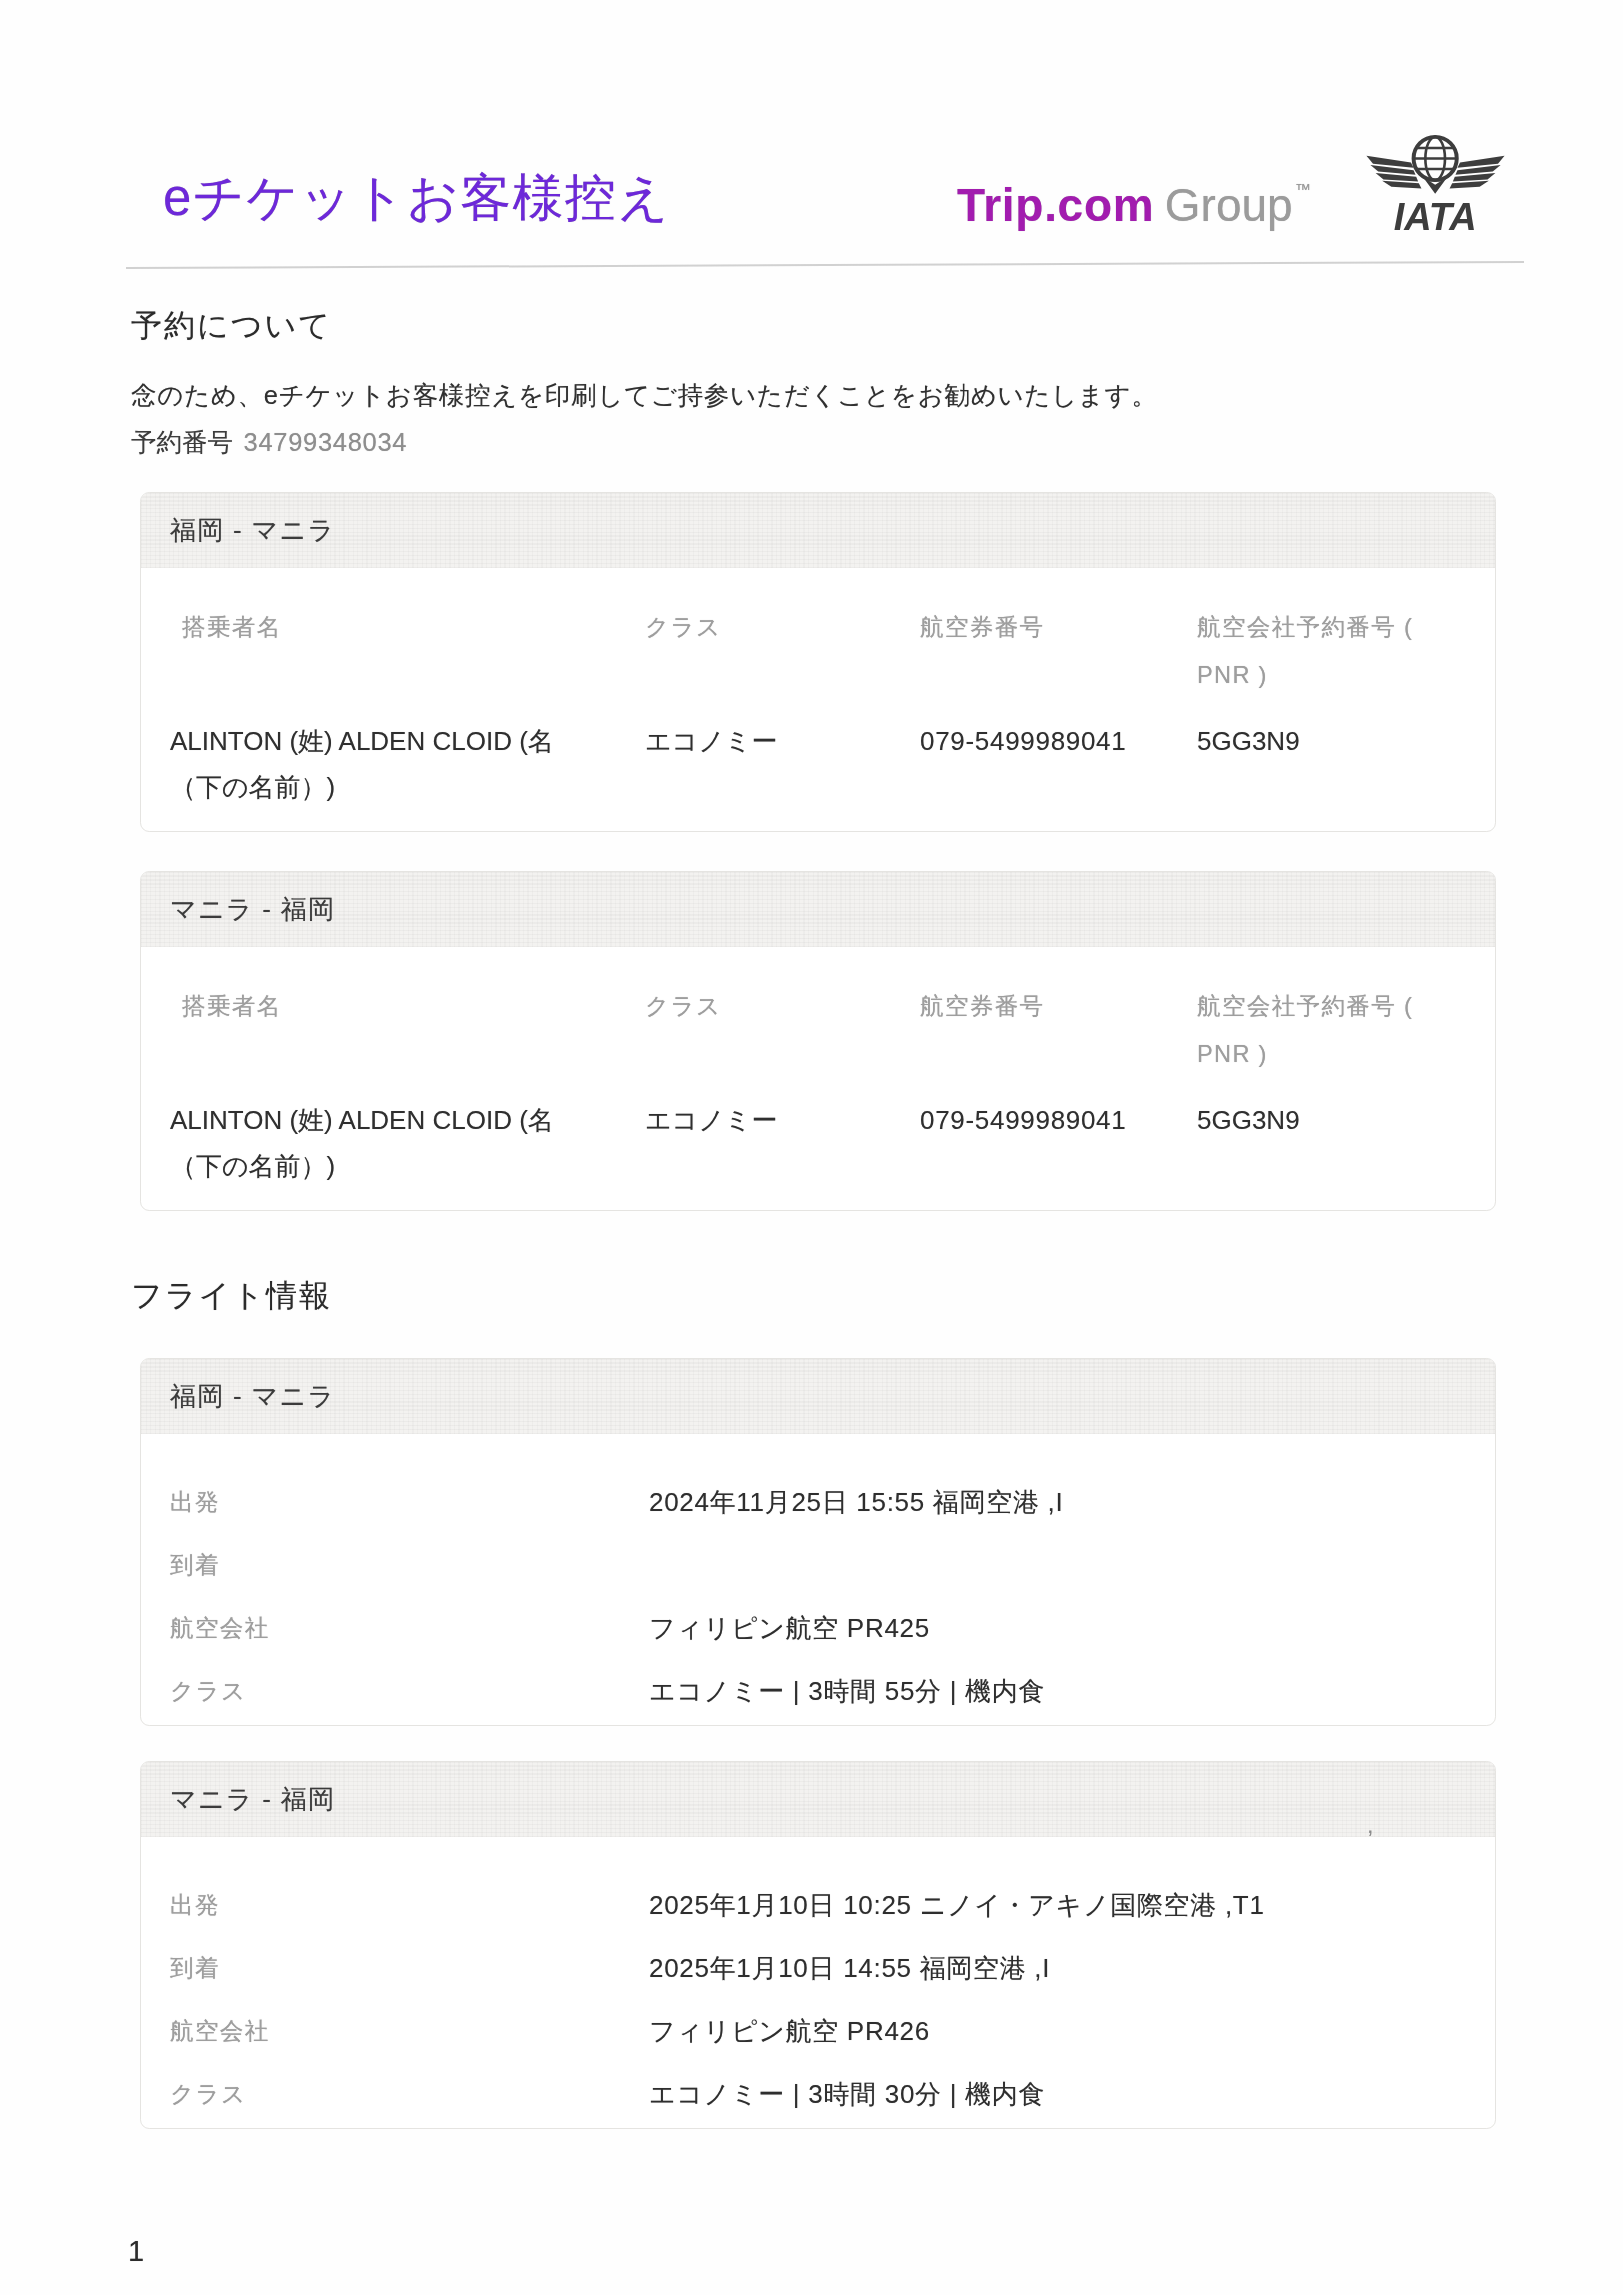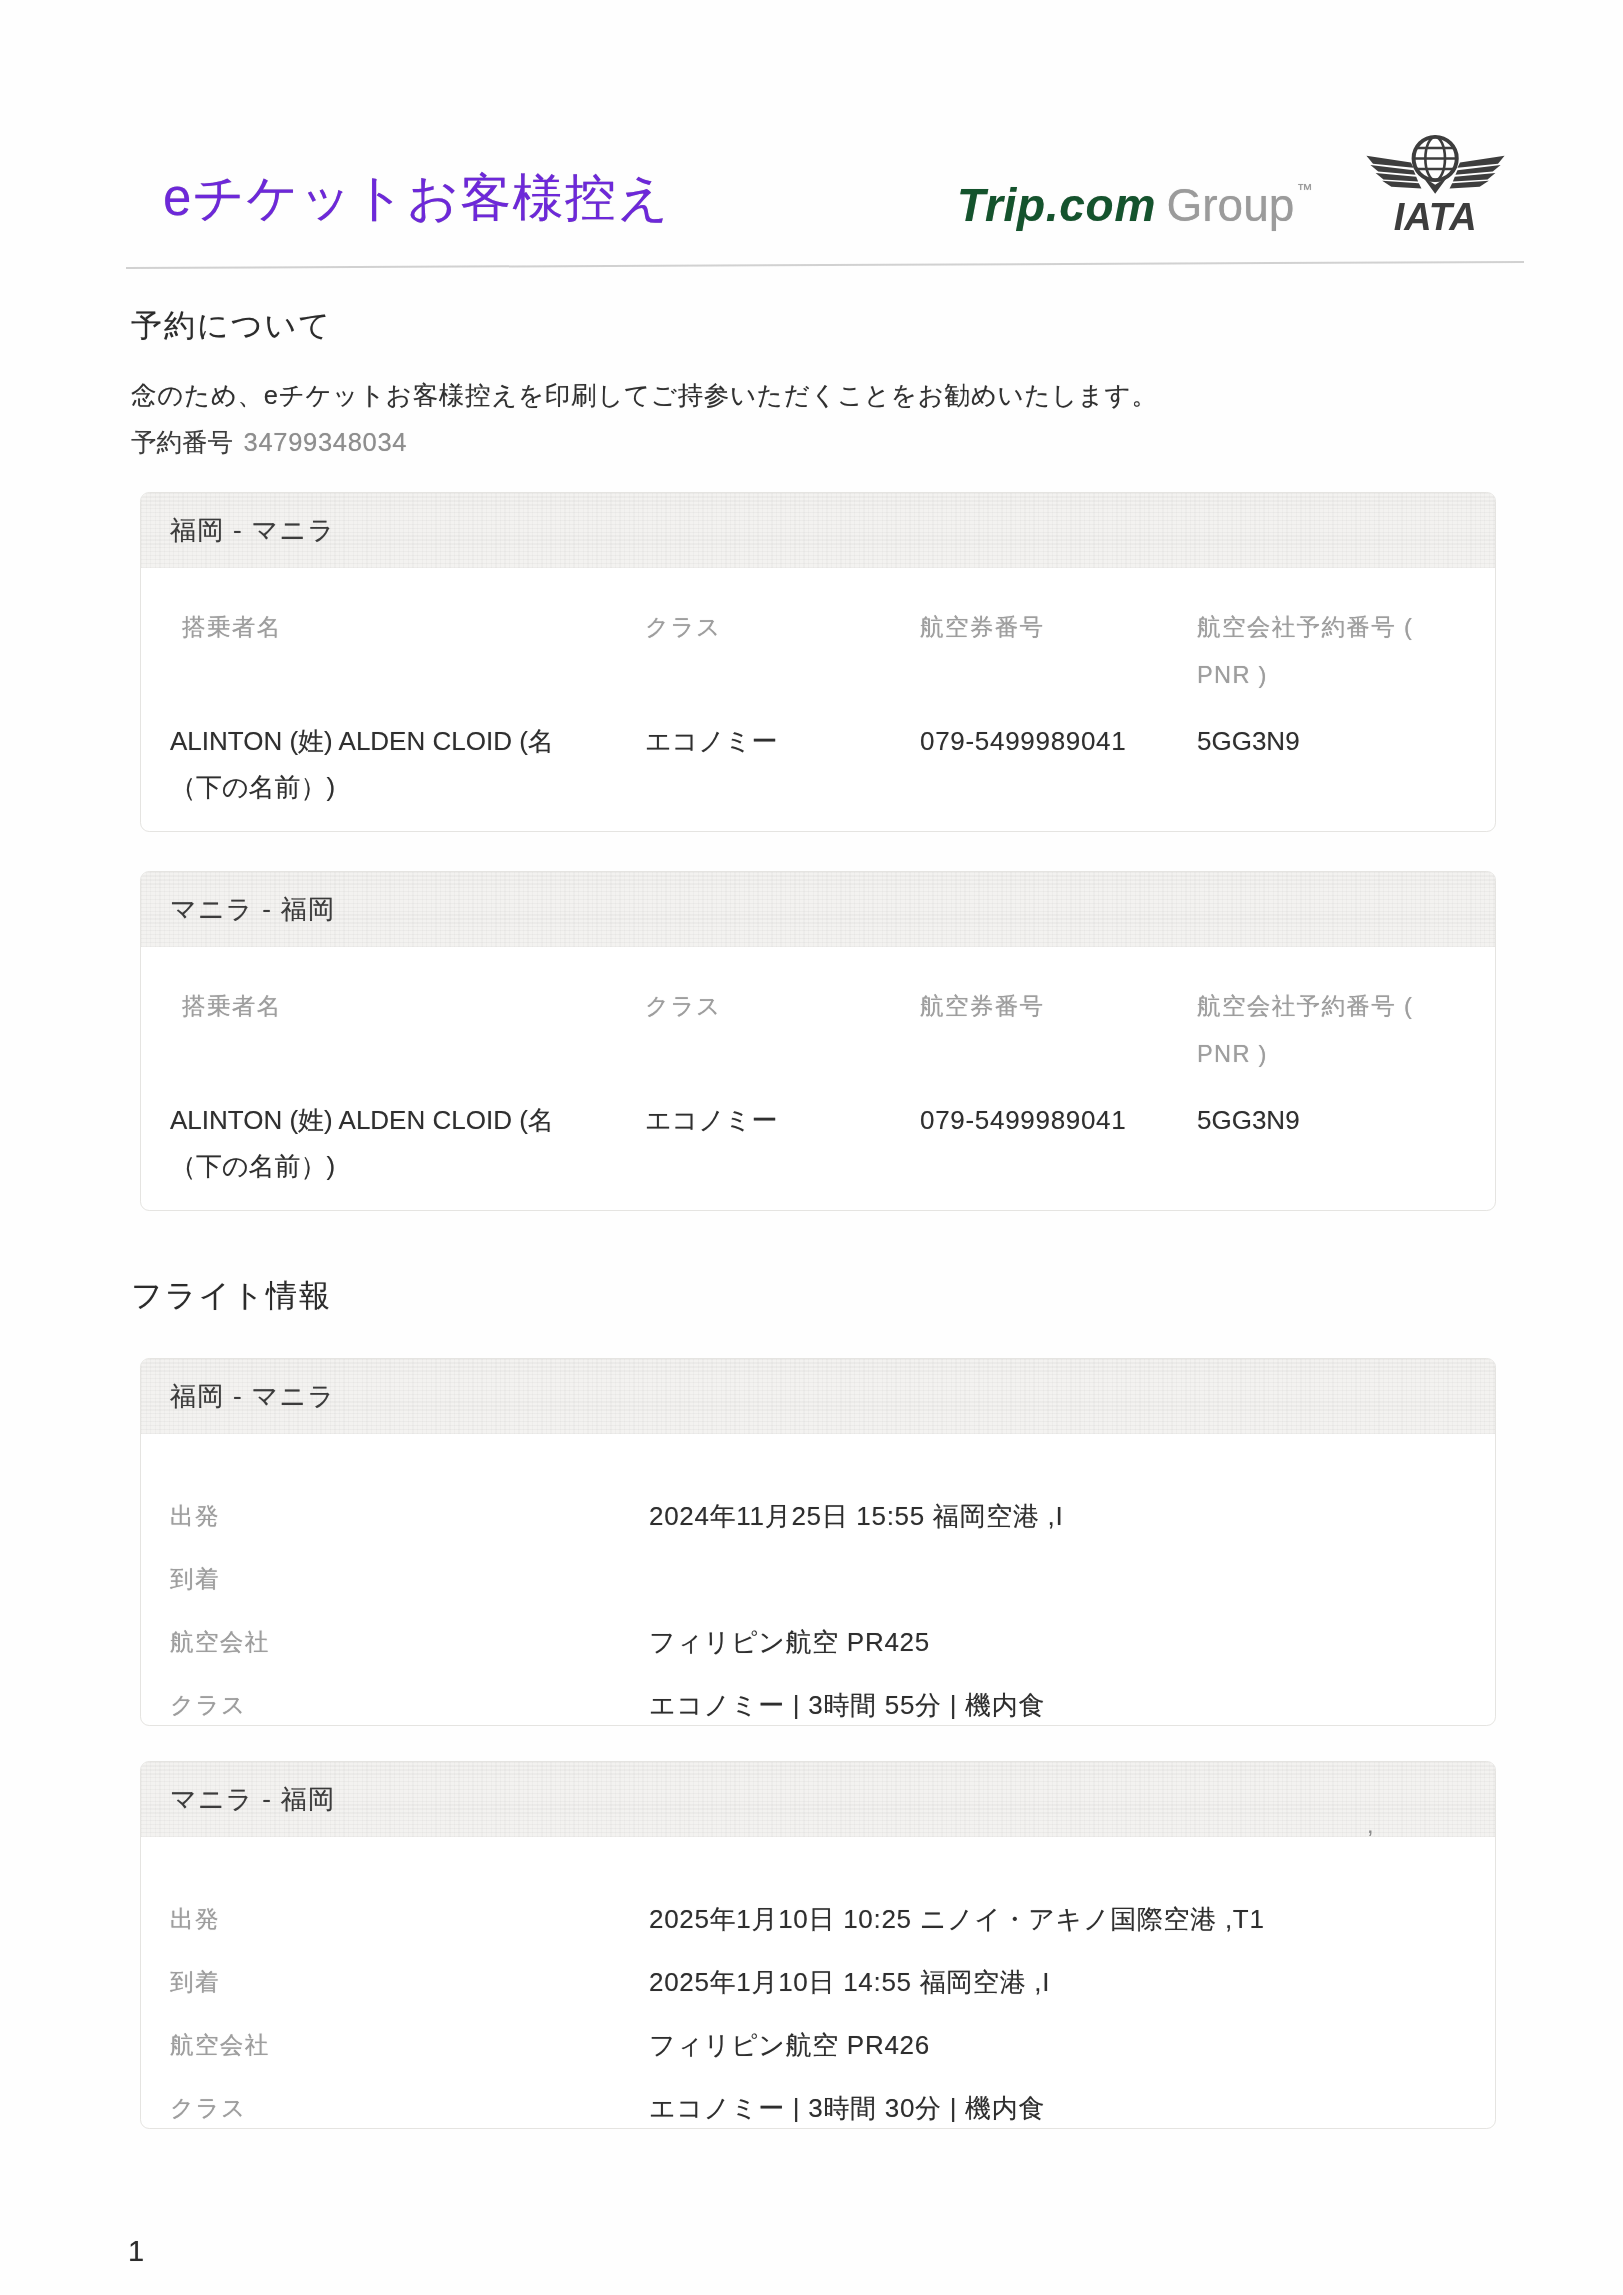--- a/index.html
+++ b/index.html
@@ -13,21 +13,21 @@
 
   
   .doc-title{
     position:absolute;left:131px;top:164px;
     font-size:51px;color:#6d28d9;letter-spacing:1.3px;margin-left:32px;
   }
   .brand{
     position:absolute;left:957px;top:178px;
     font-size:46px;white-space:nowrap;
   }
-  .brand .b1{font-weight:bold;color:#14532d;letter-spacing:0.7px;font-style:italic;}
+  .brand .b1{font-weight:bold;color:#a21caf;letter-spacing:0.7px;}
   .brand .b2{color:#9b9b9b;margin-left:10.5px;}
   .brand .tm{font-size:15.7px;color:#9b9b9b;vertical-align:26px;margin-left:2.6px;}
   .iata{position:absolute;left:1365px;top:131px;width:141px;height:108px;}
 
   .top-divider{
     position:absolute;left:126px;top:264px;width:1398px;height:2px;
     background:#c9c9c9;transform:rotate(-0.25deg);opacity:.85;
   }
 
   
@@ -73,21 +73,21 @@
   .pdata{position:absolute;top:225px;font-size:26px;color:#2f2f2f;line-height:46px;}
   .pdata.c1{left:29px;width:458px;}
   .pdata.c2{left:504px;text-align:right;}
   .pdata.c3{left:779px;letter-spacing:0.7px;}
   .pdata.c4{left:1056px;}
   .pdata .l{display:block;}
 
   
   .fcard{height:368px;}
   .frows{position:absolute;top:111px;left:29px;right:19.6px;}
-  .frow{display:flex;align-items:flex-end;height:63px;}
+  .frow{display:flex;align-items:center;height:63px;}
   .flabel{width:479px;font-size:23.6px;color:#9e9e9e;letter-spacing:1.3px;line-height:34px;}
   .fvalue{font-size:26px;color:#2e2e2e;line-height:34px;letter-spacing:0.7px;}
 
   .page-number{
     position:absolute;left:128px;top:2235px;
     font-size:29px;color:#2c2c2c;
   }
   .artifact{
     position:absolute;left:1367px;top:1812px;
     font-size:23.6px;color:#8a8a8a;

